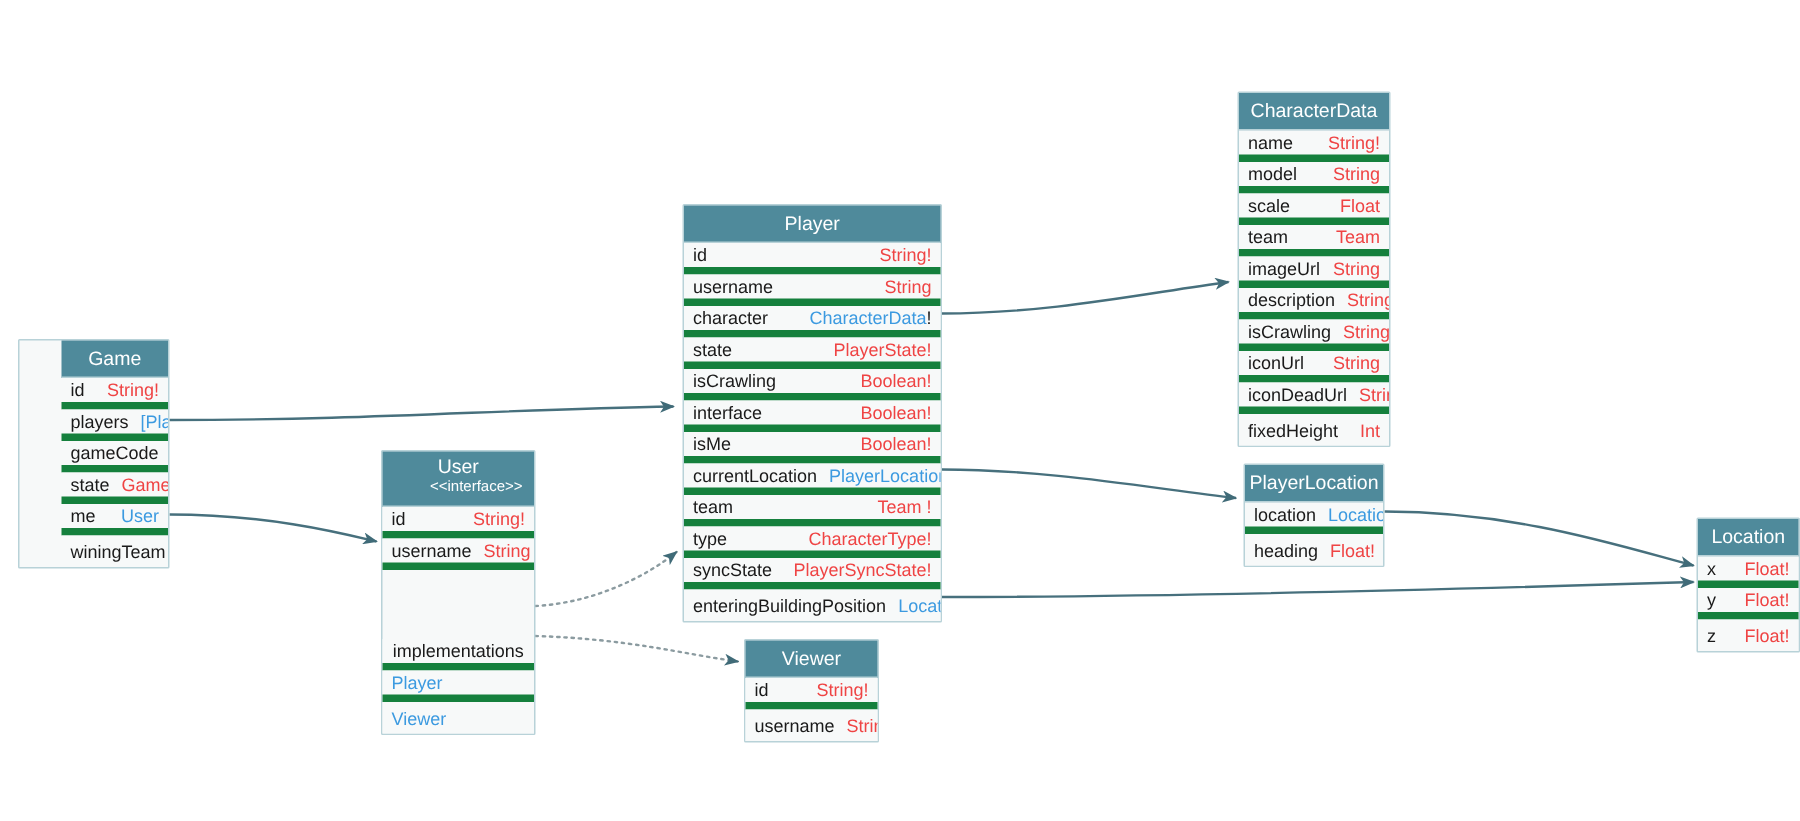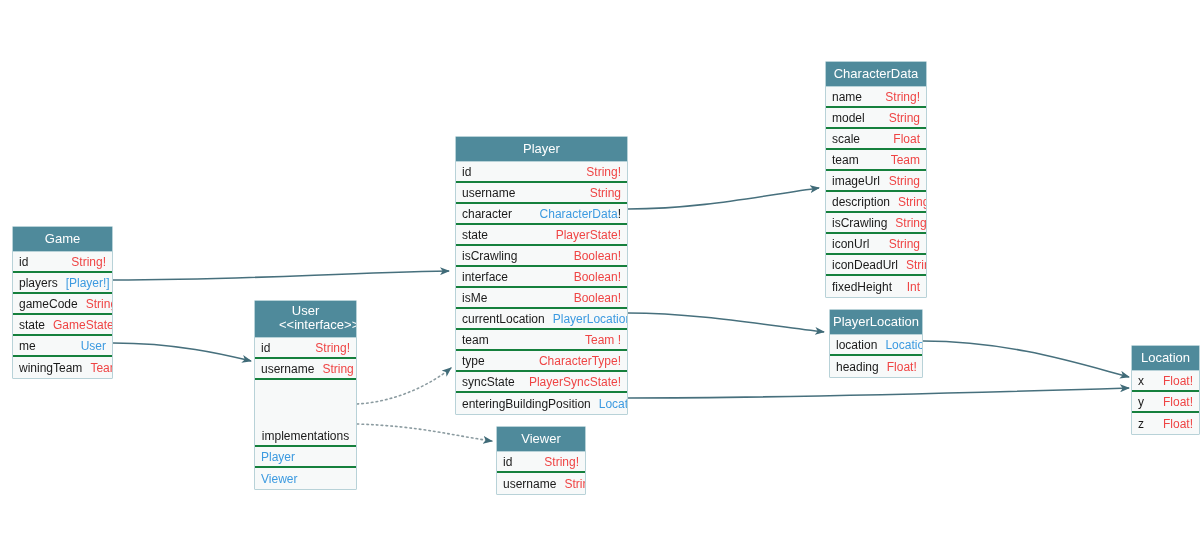--- a/index.html
+++ b/index.html
@@ -31,26 +31,26 @@
     border-bottom:1px solid #b8d2d8;
     white-space:nowrap;
     overflow:hidden;
   }
   .entity .hdr.two{
     height:34px;
     line-height:normal;
     padding-top:2px;
   }
   .entity .hdr.two .t1{display:block;font-size:13px;line-height:15px;}
-  .entity .hdr.two .t2{display:block;font-size:13px;line-height:13px;margin-left:24px;}
+  .entity .hdr.two .t2{display:block;font-size:10px;line-height:13px;margin-left:24px;}
 
   .row{
     height:21px;
     box-sizing:border-box;
-    border-bottom:2px solid #15803d;
+    border-bottom:5px solid #15803d;
     display:flex;
     align-items:center;
     justify-content:space-between;
     padding:0 6px;
     font-size:12px;
     color:#1a1a1a;
     background:#f7f9f9;
     white-space:nowrap;
     overflow:hidden;
   }
@@ -88,21 +88,21 @@
 
     <path d="M628,398 C800,398 1000,392 1129,388" fill="none" stroke="#47707d" stroke-width="1.6" marker-end="url(#arrowSolid)"></path>
 
     <path d="M923,341 C1010,341 1080,364 1129,377" fill="none" stroke="#47707d" stroke-width="1.6" marker-end="url(#arrowSolid)"></path>
 
     <path d="M357,404 C395,402 430,385 451,368" fill="none" stroke="#8b9ba0" stroke-width="1.6" stroke-dasharray="1.6 3.2" stroke-linecap="round" marker-end="url(#arrowDot)"></path>
 
     <path d="M357,424 C420,426 455,436 492,441" fill="none" stroke="#8b9ba0" stroke-width="1.6" stroke-dasharray="1.6 3.2" stroke-linecap="round" marker-end="url(#arrowDot)"></path>
   </svg>
 
-  <div class="entity" style="left:12px;top:226px;width:101px;">
+  <div class="entity" style="left:12px;top:226px;width:101px;padding-left:28px;">
     <div class="hdr">Game</div>
     <div class="row">
       <span class="fname">id</span>
       <span class="ftype t-plain">String!</span>
     </div>
     <div class="row">
       <span class="fname">players</span>
       <span class="ftype t-ref">[Player!]</span>
     </div>
     <div class="row">

